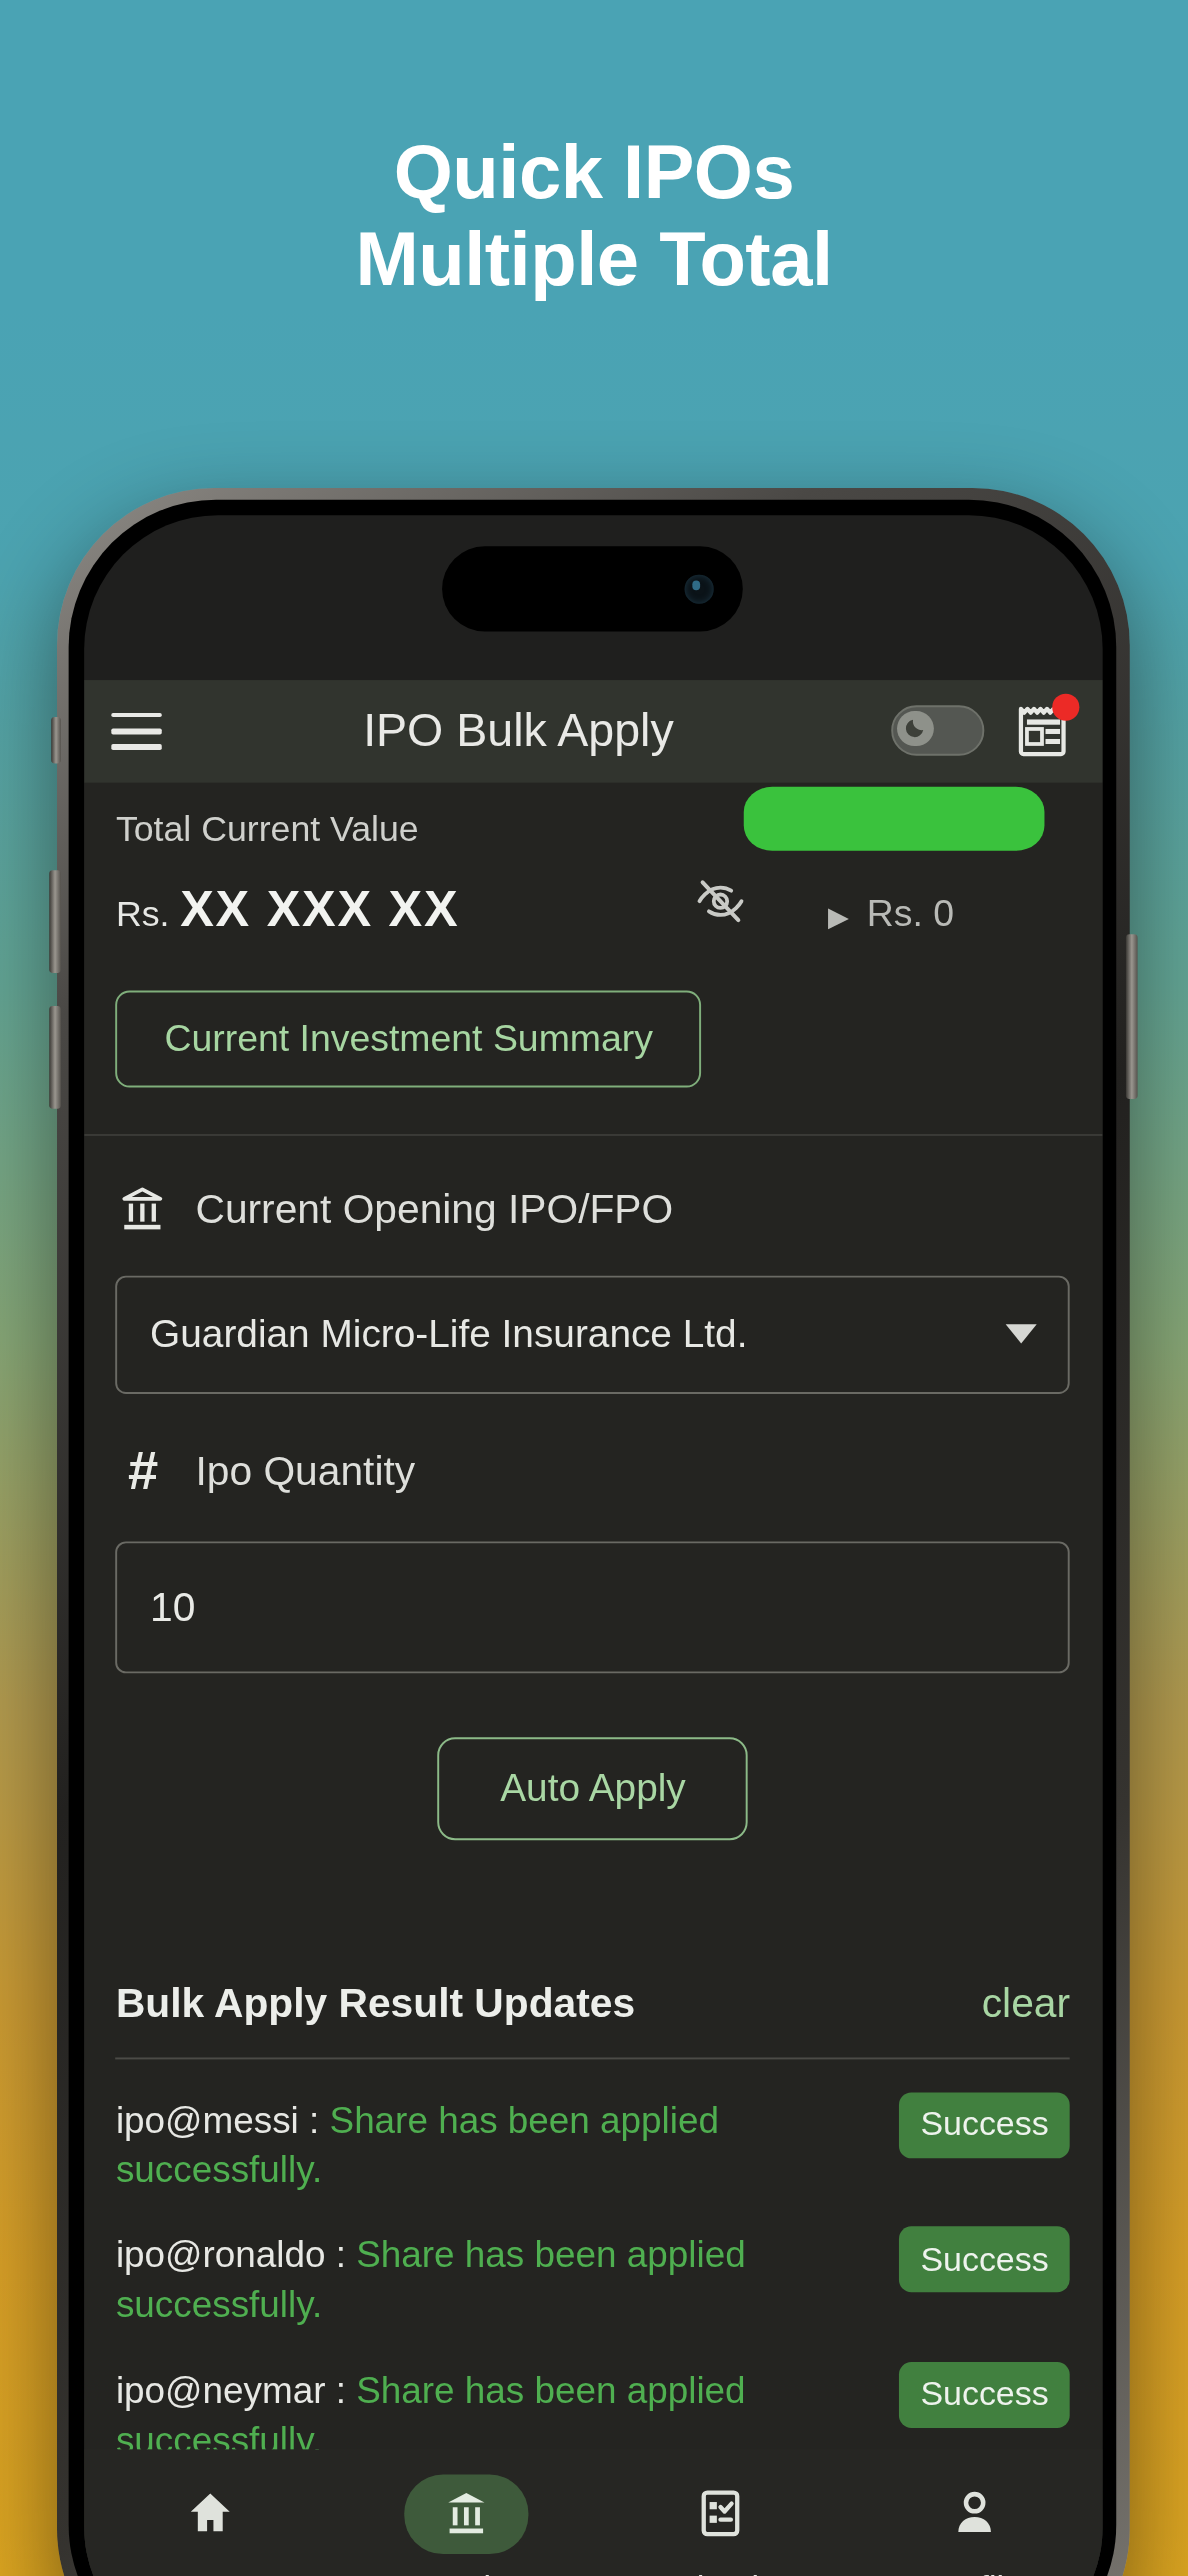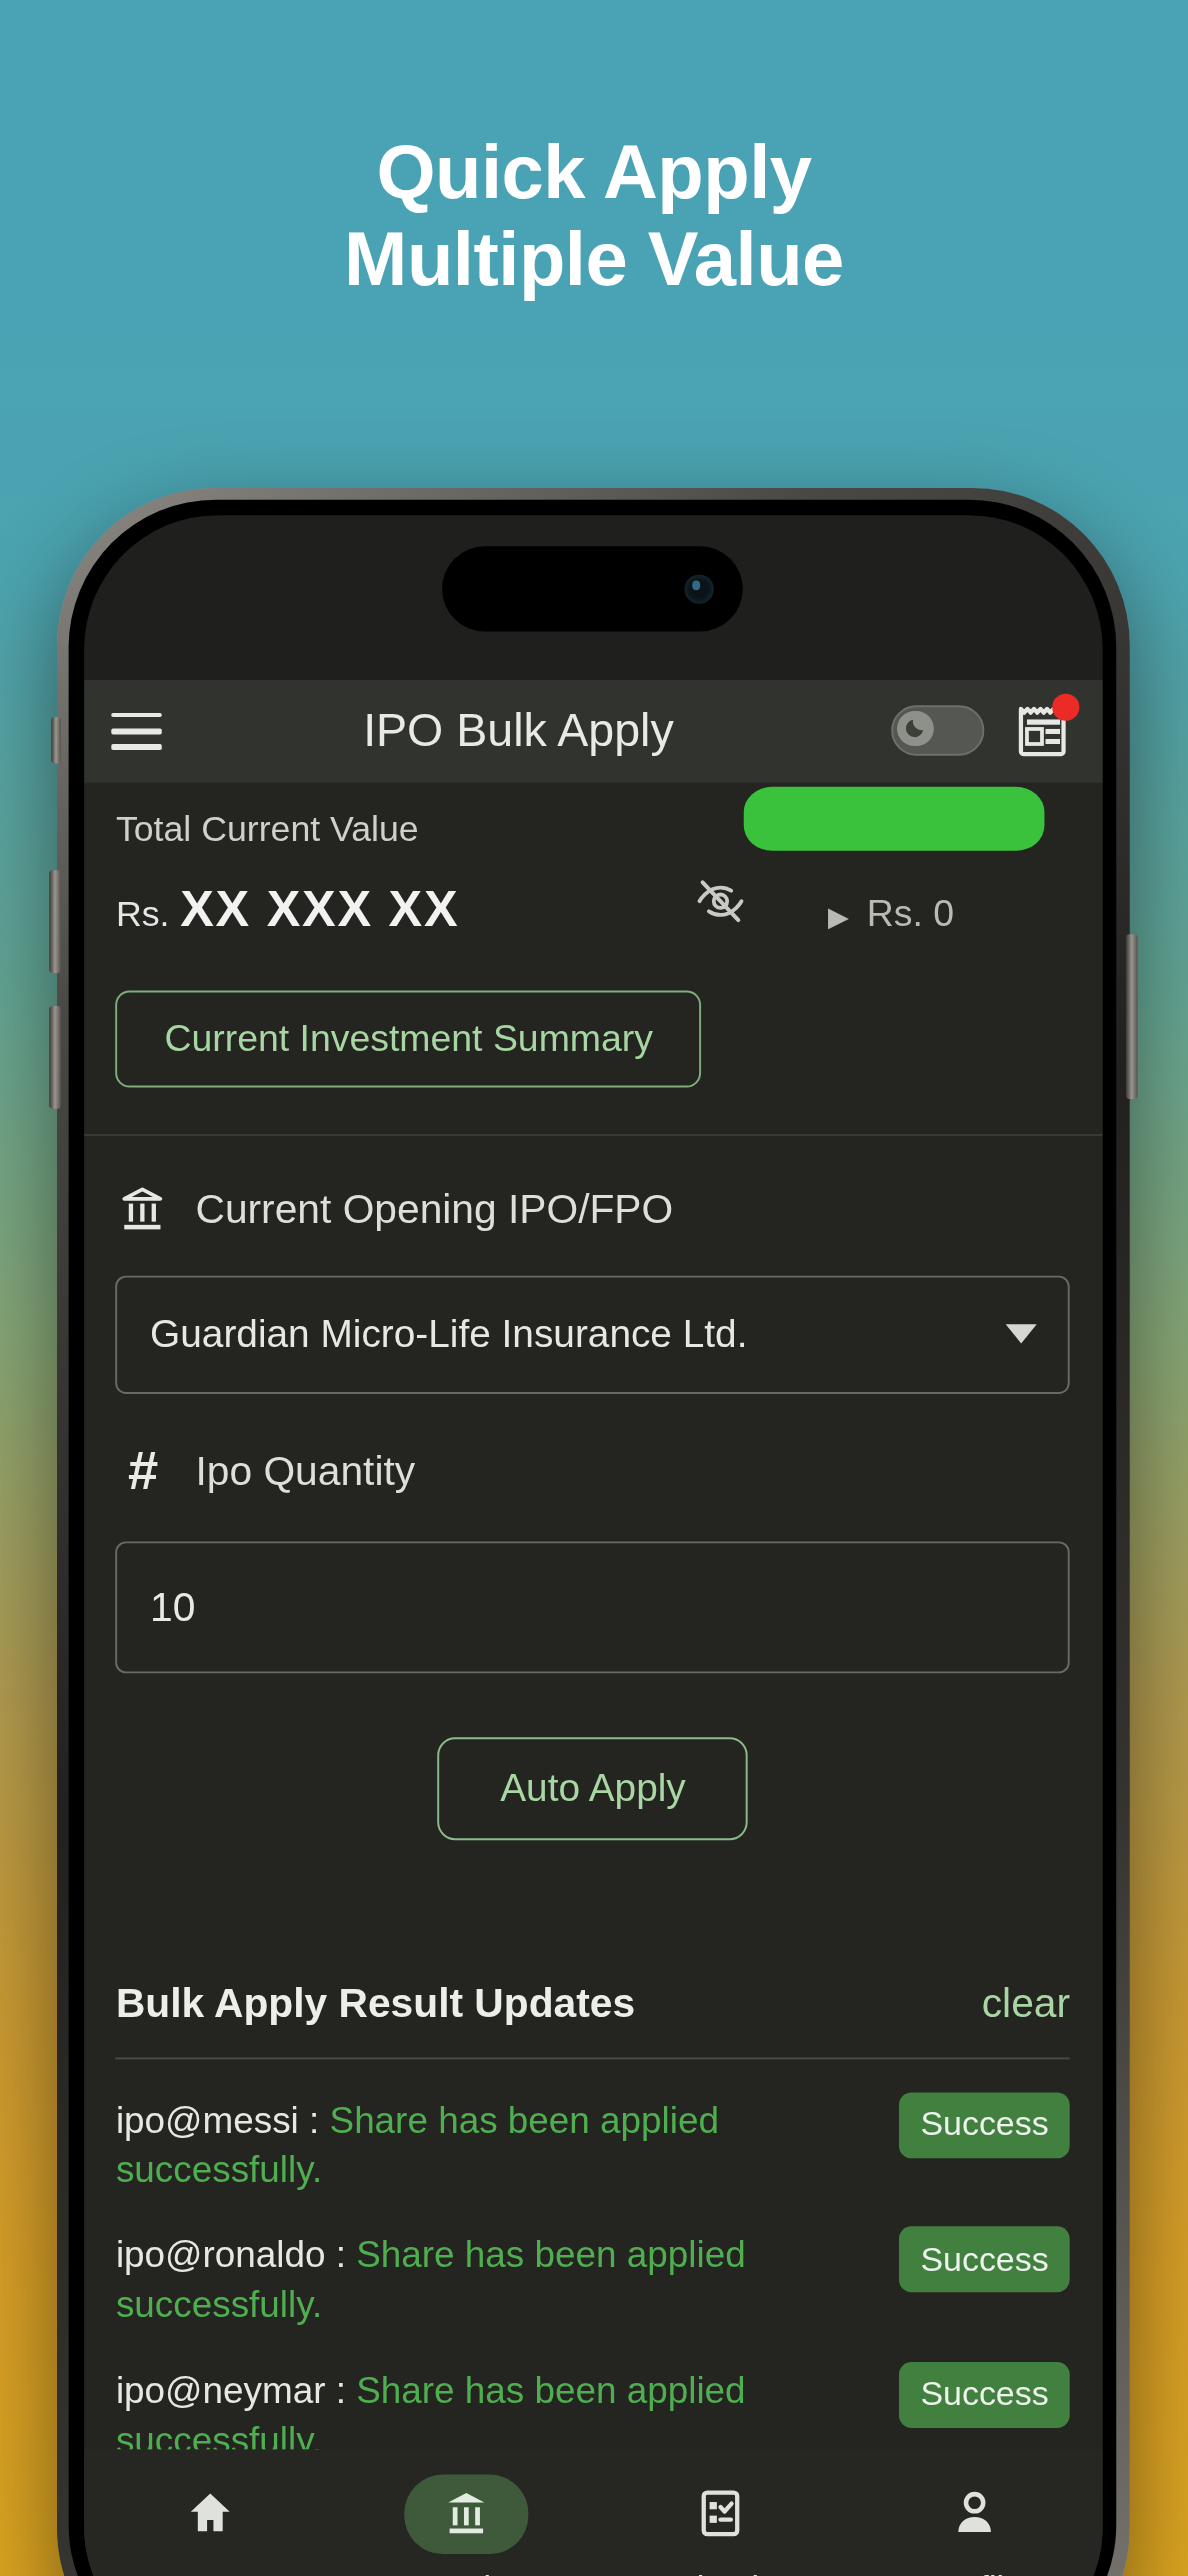--- a/index.html
+++ b/index.html
@@ -345,22 +345,22 @@
     display: flex; align-items: center; justify-content: center;
   }
   .navicon-box.active { background: #3e5a3b; }
   .navlabel { color: #e5e6e2; font-size: 17.5px; }
   svg { display: block; }
 </style>
 </head>
 <body>
 
 <div class="promo">
-  <span class="promo-line">Quick Apply</span>
-  <span class="promo-line">Multiple Value</span>
+  <span class="promo-line">Quick IPOs</span>
+  <span class="promo-line">Multiple Total</span>
 </div>
 
 <div class="phone-wrap" style="transform: scale(1.94); transform-origin: 0 0;">
   <div class="phone-frame">
     <div class="btn-side btn-mute"></div>
     <div class="btn-side btn-volup"></div>
     <div class="btn-side btn-voldn"></div>
     <div class="btn-side btn-power"></div>
 
     <div class="phone-inner">

